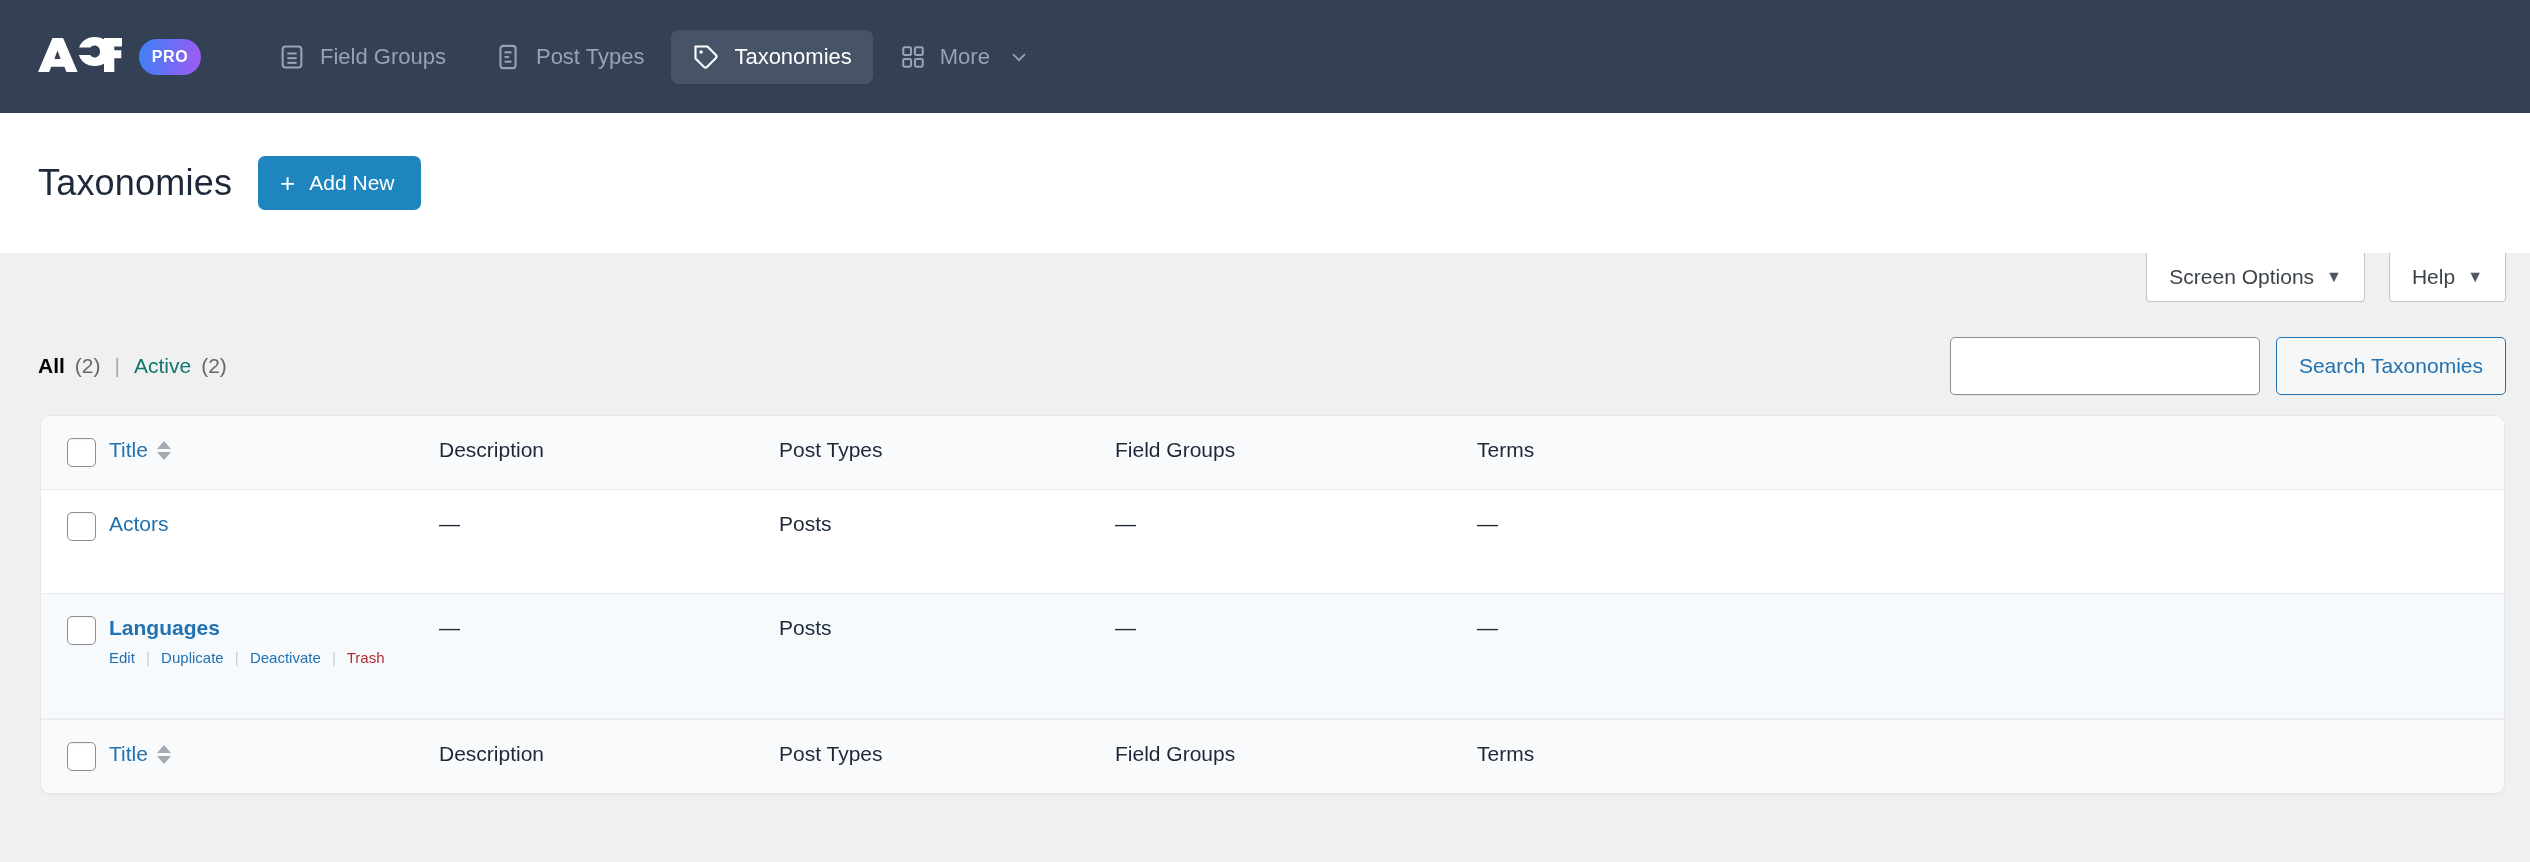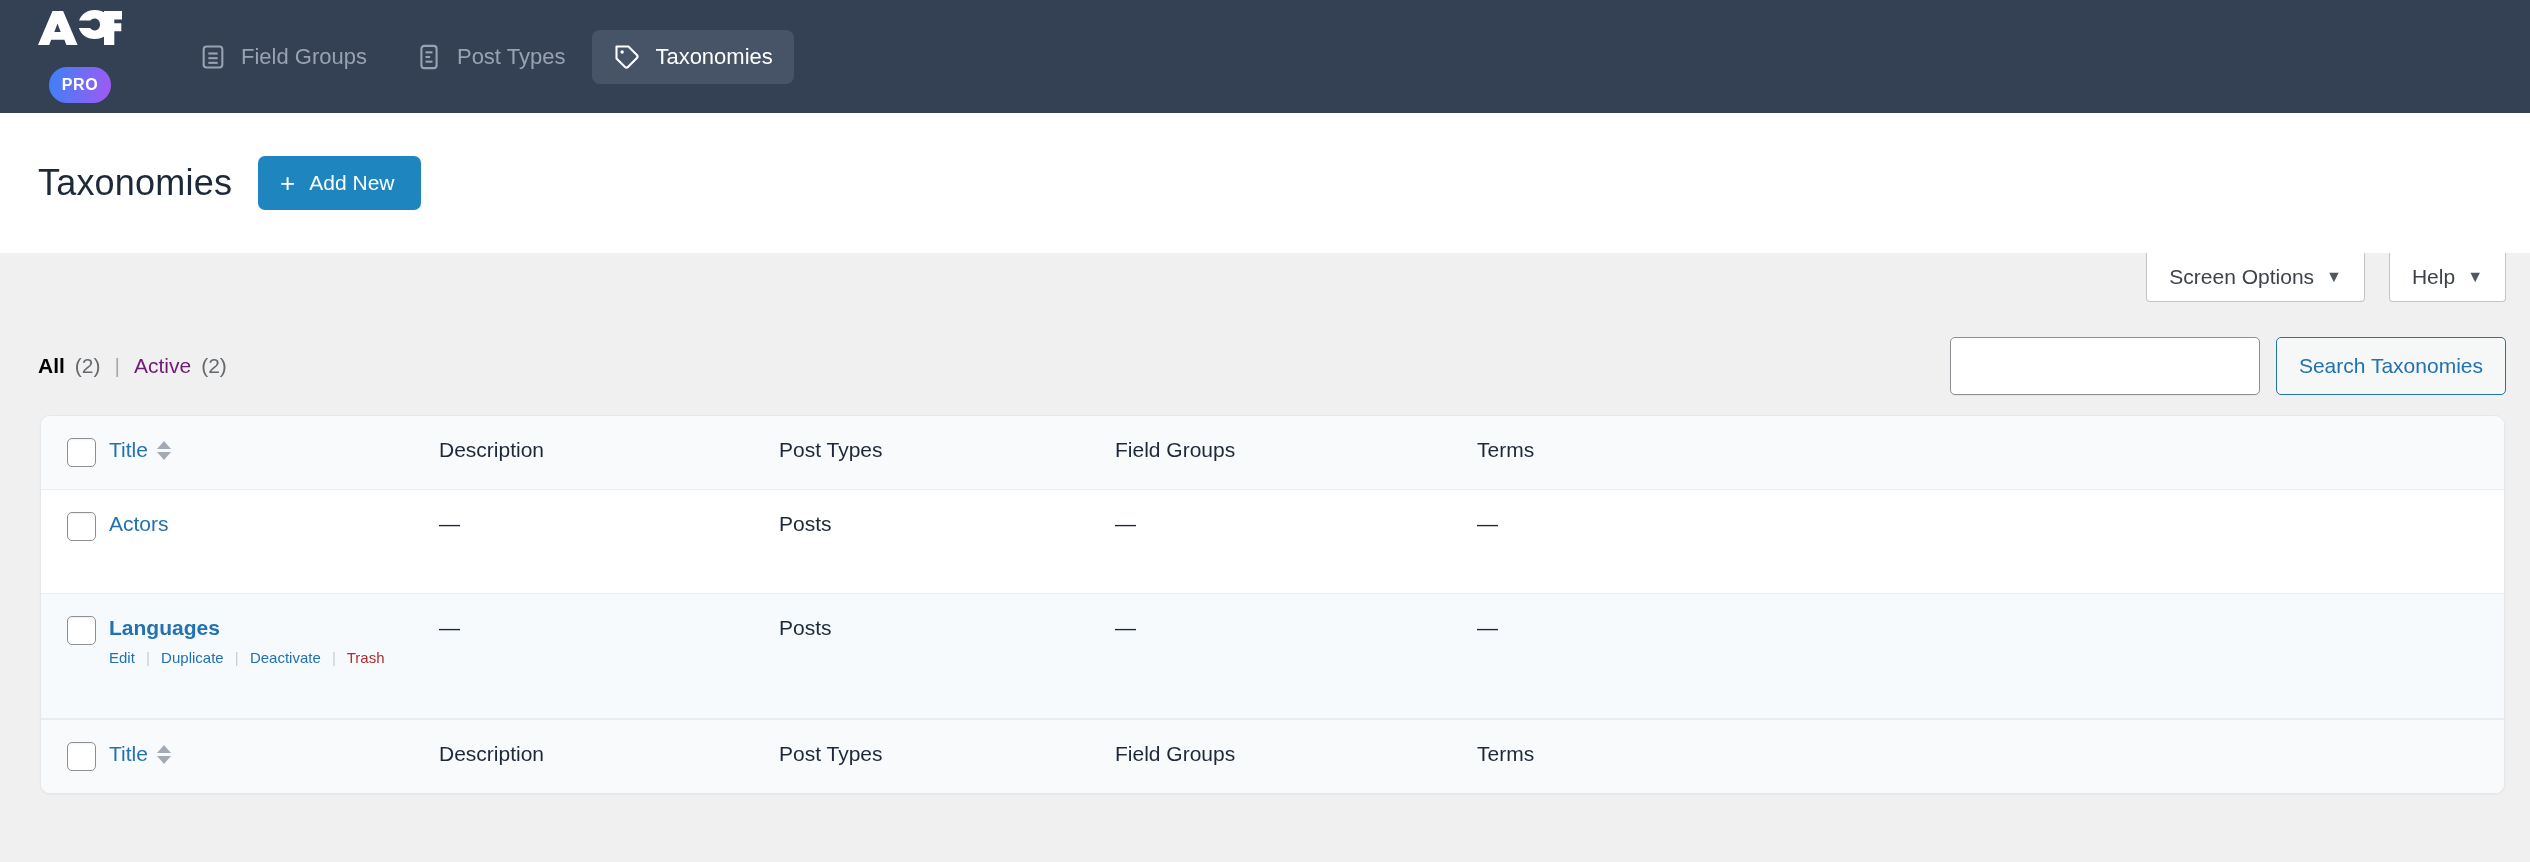--- a/index.html
+++ b/index.html
@@ -11,21 +11,21 @@
   }
   .page { position: relative; width: 2530px; height: 862px; overflow: hidden; }
 
   
   .acf-navbar {
     position: absolute; left: 0; top: 0; width: 2530px; height: 113px;
     background: #344054;
     display: flex; align-items: center;
     padding-left: 38px;
   }
-  .brand { display: flex; align-items: center; gap: 17px; margin-right: 56px; flex-direction: column; }
+  .brand { display: flex; align-items: center; gap: 17px; margin-right: 56px; }
   .acf-logo { display: block; }
   .pro-badge {
     display: flex; align-items: center; justify-content: center;
     width: 62px; height: 36px; border-radius: 18px;
     background: linear-gradient(100deg, #3b82f6 0%, #6c6ef5 48%, #a259f2 100%);
     color: #fff; font-size: 16px; font-weight: 700; letter-spacing: .6px;
   }
   .nav-items { display: flex; align-items: center; gap: 6px; }
   .nav-item {
     display: flex; align-items: center; gap: 14px;
@@ -69,21 +69,21 @@
   .meta-tab .tri { font-size: 16px; color: #50575e; }
 
   
   .filters-row {
     position: absolute; left: 0; top: 84px; width: 2530px;
     display: flex; align-items: center; justify-content: space-between;
     padding: 0 24px 0 38px;
   }
   .subsubsub { display: flex; align-items: flex-end; gap: 10px; font-size: 21px; }
   .subsubsub .cur { color: #000; font-weight: 700; }
-  .subsubsub a { color: #701a75; text-decoration: none; cursor: pointer; }
+  .subsubsub a { color: #0f766e; text-decoration: none; cursor: pointer; }
   .subsubsub .count { color: #646970; }
   .subsubsub .sep { color: #a7aaad; margin: 0 4px; }
 
   .searchbox { display: flex; align-items: flex-start; gap: 16px; padding-left: 15px; }
   .search-input {
     width: 310px; height: 58px;
     background: #fff; border: 1px solid #8c8f94; border-radius: 5px;
     font-size: 21px; font-family: inherit; color: #2c3338; padding: 0 14px;
     box-shadow: 0 1px 1px rgba(0,0,0,.04);
   }
@@ -196,20 +196,36 @@
       <div class="nav-item active">
         <span class="nav-ico">
           <svg width="28" height="28" viewBox="0 0 24 24" fill="none" stroke="#ffffff" stroke-width="1.8" stroke-linejoin="round">
             <path d="M20.5 12.8 12.8 20.5a1.8 1.8 0 0 1-2.5 0L3 13.2V3h10.2l7.3 7.3a1.8 1.8 0 0 1 0 2.5z"></path>
             <circle cx="7.8" cy="7.8" r="1.5" fill="#ffffff" stroke="none"></circle>
           </svg>
         </span>
         <span>Taxonomies</span>
       </div>
 
+      <div class="nav-item">
+        <span class="nav-ico">
+          <svg width="26" height="26" viewBox="0 0 24 24" fill="none" stroke="#98a2b3" stroke-width="1.9">
+            <rect x="3" y="3" width="7.2" height="7.2" rx="1.3"></rect>
+            <rect x="13.8" y="3" width="7.2" height="7.2" rx="1.3"></rect>
+            <rect x="3" y="13.8" width="7.2" height="7.2" rx="1.3"></rect>
+            <rect x="13.8" y="13.8" width="7.2" height="7.2" rx="1.3"></rect>
+          </svg>
+        </span>
+        <span>More</span>
+        <span class="caret">
+          <svg width="22" height="22" viewBox="0 0 24 24" fill="none" stroke="#98a2b3" stroke-width="2" stroke-linecap="round">
+            <polyline points="6,9.5 12,15.5 18,9.5"></polyline>
+          </svg>
+        </span>
+      </div>
 
     </div>
   </div>
 
   <div class="titlebar">
     <span class="page-title">Taxonomies</span>
     <button class="add-new-btn">
       <span class="plus">+</span>
       <span>Add New</span>
     </button>

